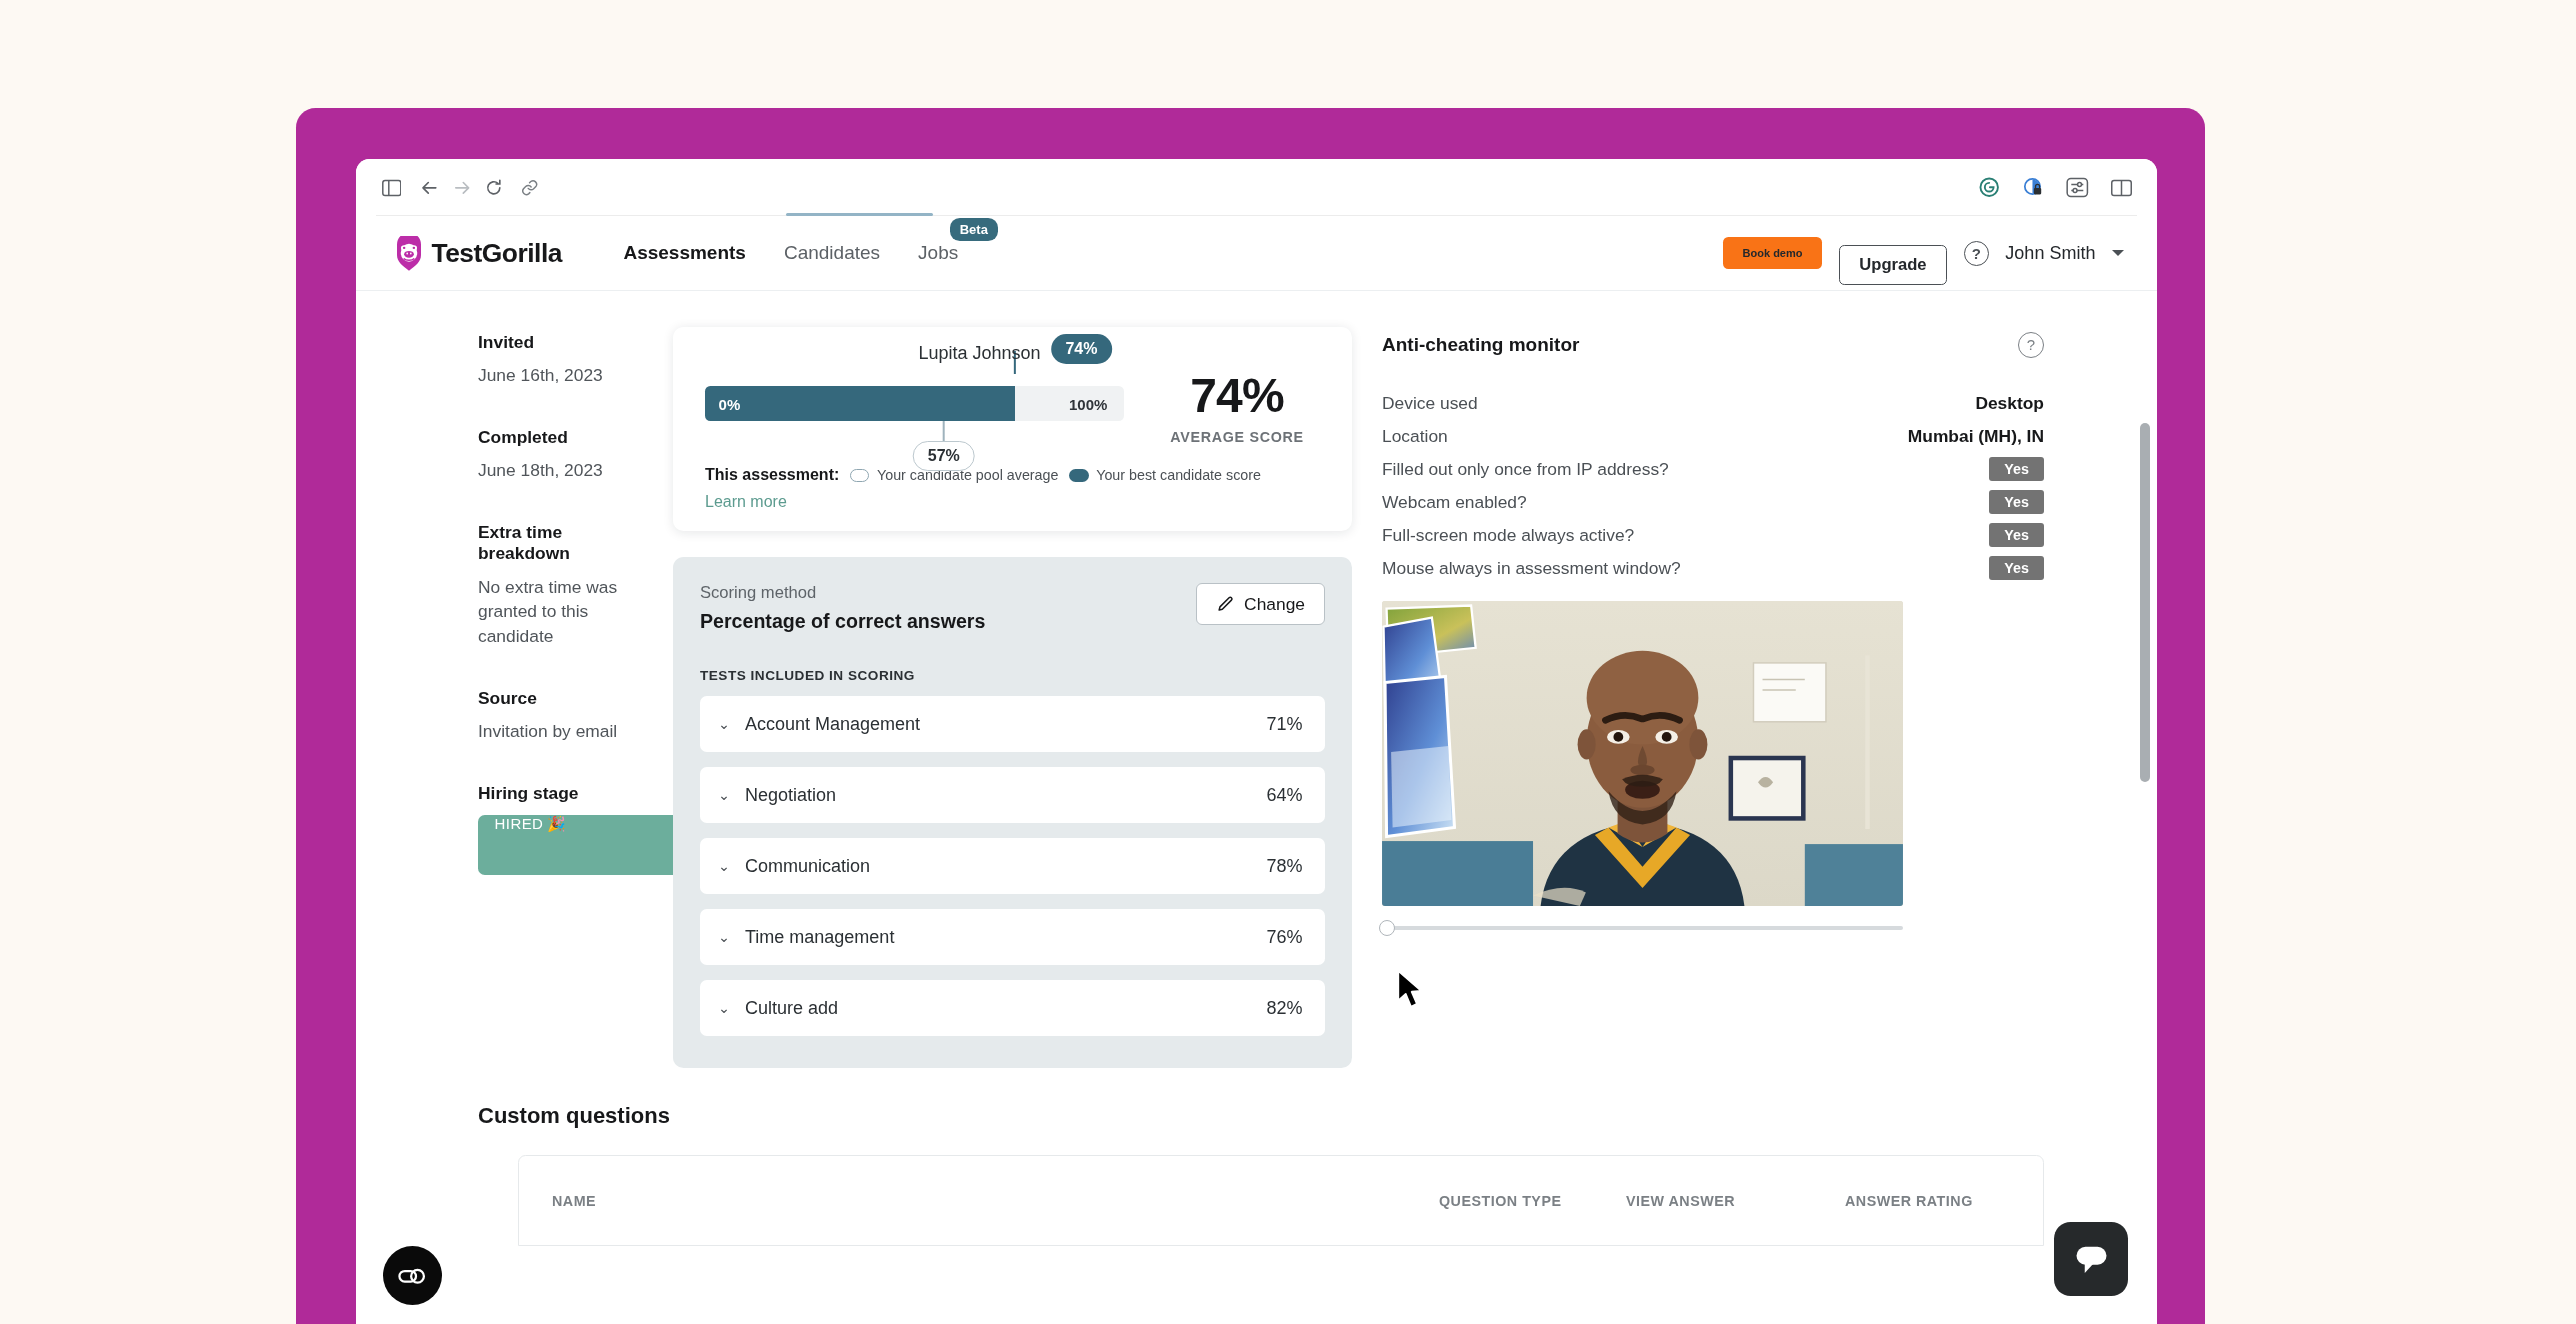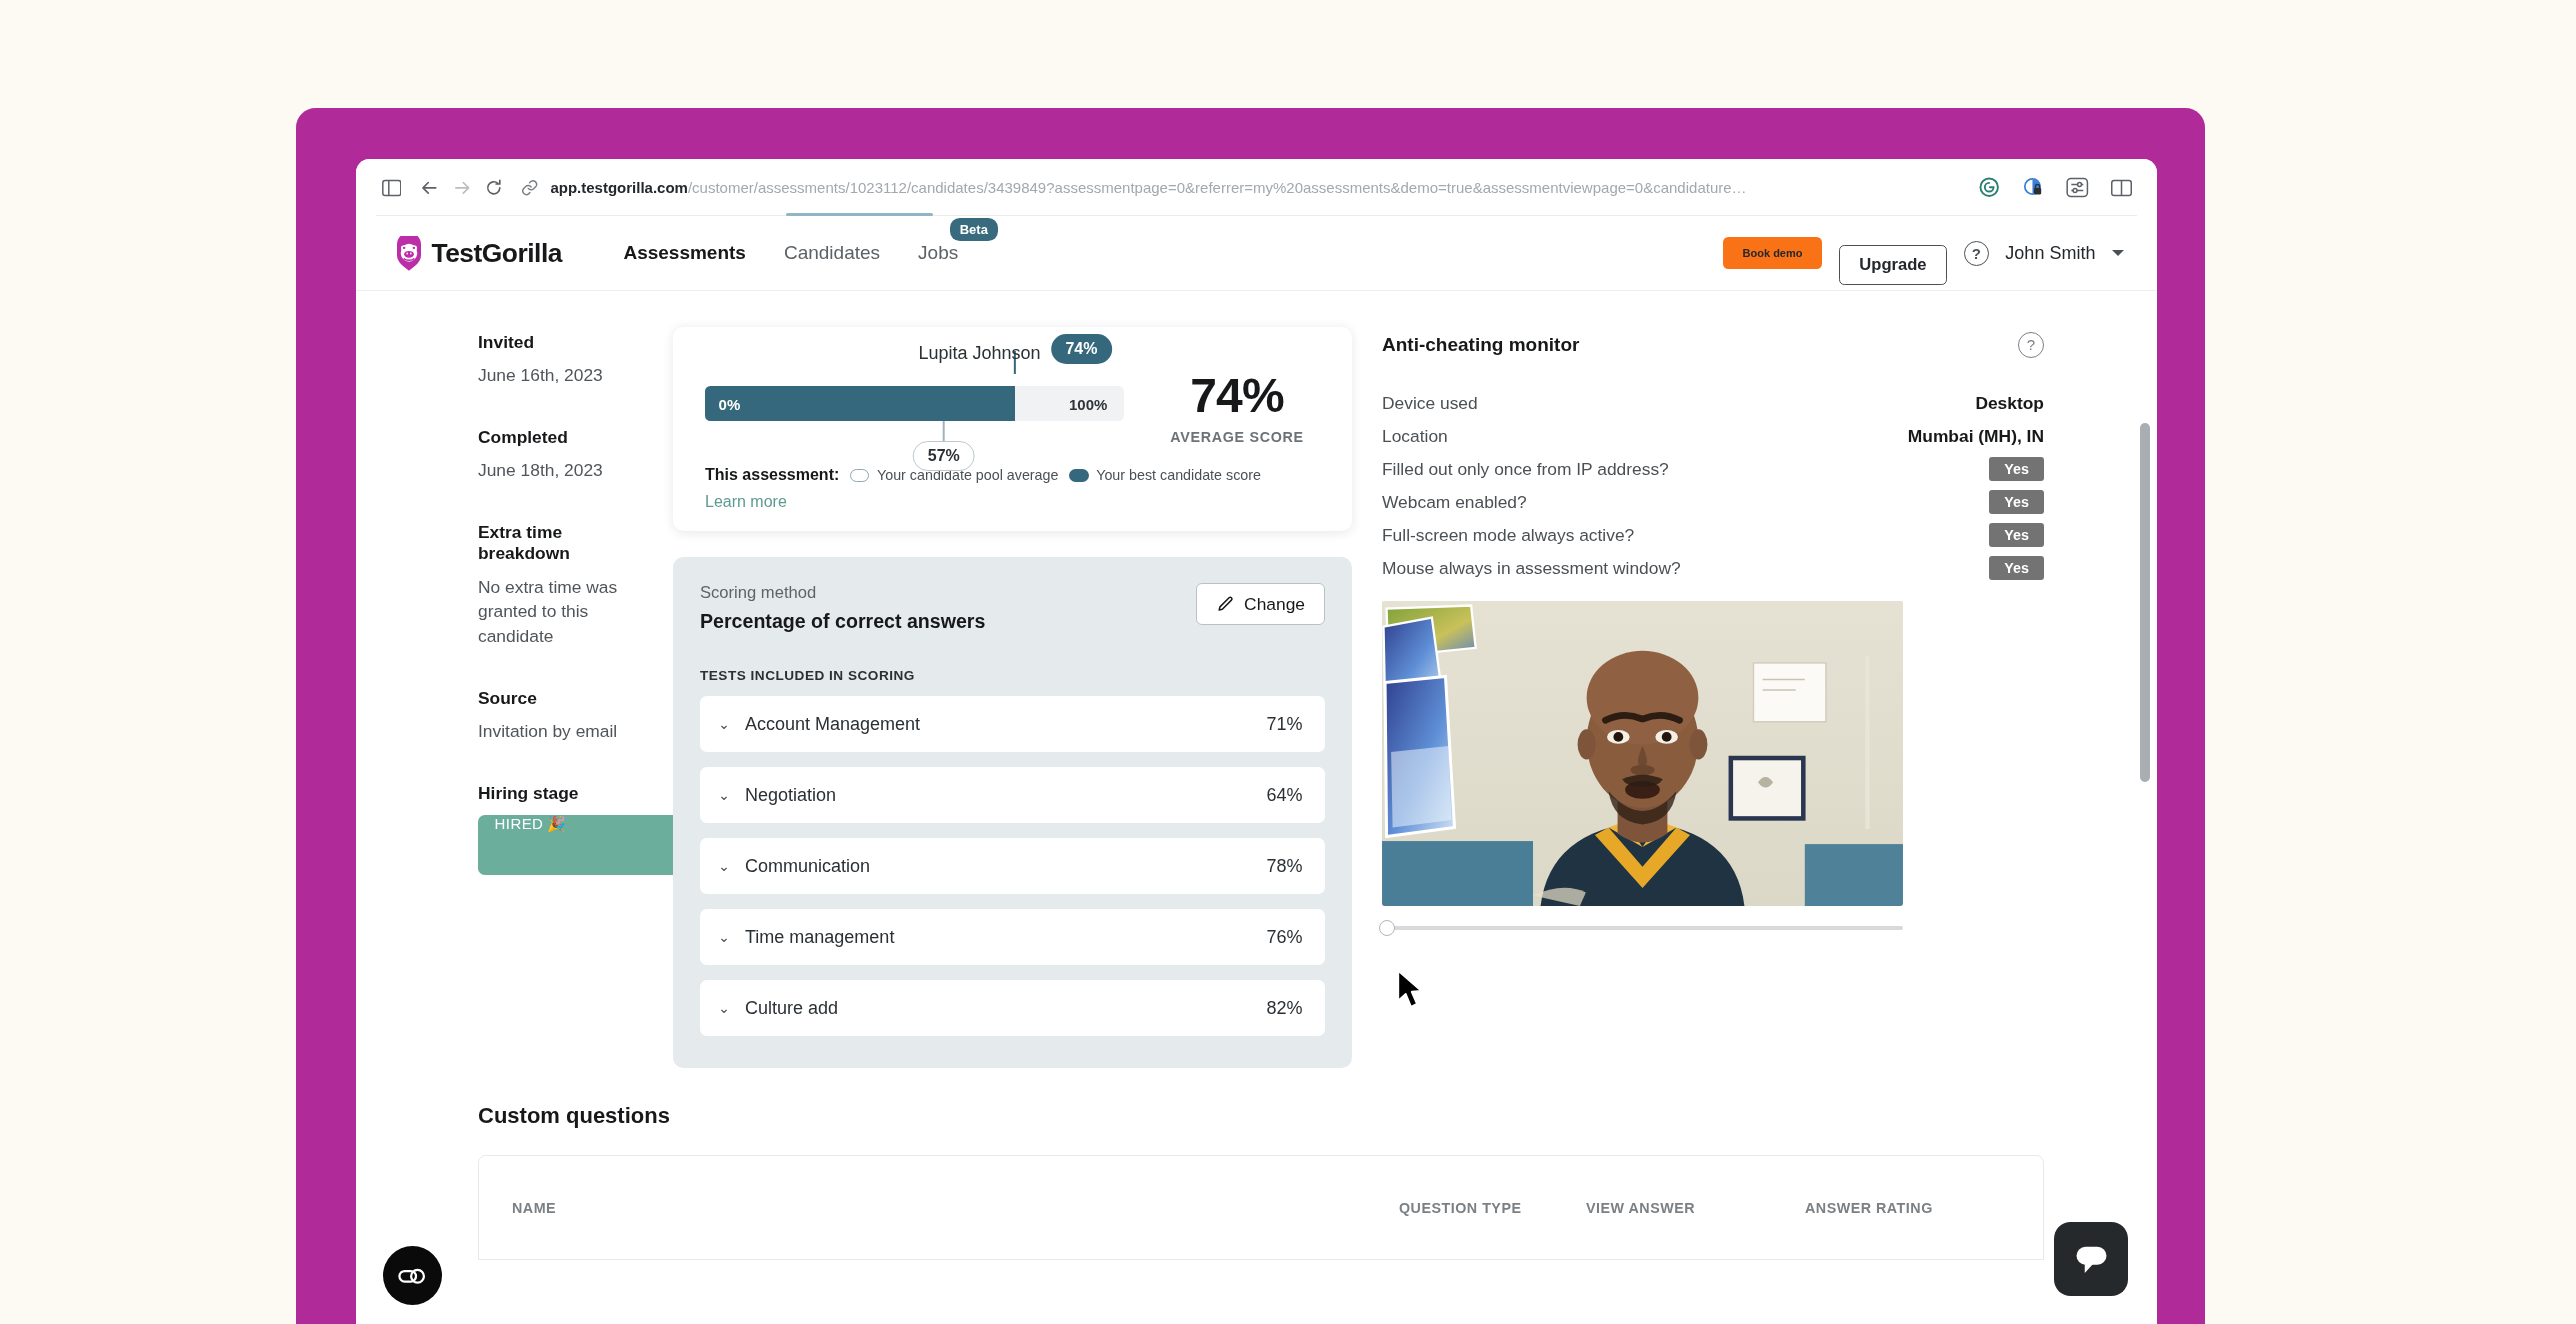--- a/index.html
+++ b/index.html
@@ -284,23 +284,24 @@
   }
 
   
   .cq-wrap { position: absolute; left: 122px; top: 812px; right: 113px; }
   .cq-title { font-size: 22px; font-weight: 700; color: #17181a; }
   .cq-table {
     margin-top: 26px;
     border: 0.8px solid #e6e9eb;
     border-radius: 7.5px 7.5px 0 0;
     background: #ffffff;
-    height: 105px;
+    height: 91px;
     display: flex; align-items: center;
     padding: 0 33px;
+    margin-left: 40px;
   }
   .cq-th {
     font-size: 14.3px; font-weight: 600; color: #7b8085; letter-spacing: 0.5px;
   }
   .cq-th.c1 { width: 887px; }
   .cq-th.c2 { width: 187px; }
   .cq-th.c3 { width: 219px; }
 
   
   .widget-left {
@@ -362,21 +363,20 @@
       </svg>
     </div>
 
     <div class="url-wrap">
       <div class="tb-ico" style="width:19.6px;">
         <svg width="17.4" height="17.4" viewBox="0 0 24 24" fill="none" stroke="#7b8085" stroke-width="2" stroke-linecap="round">
           <path d="M10 13a5 5 0 0 0 7.5.5l3-3a5 5 0 0 0-7-7l-1.7 1.7"></path>
           <path d="M14 11a5 5 0 0 0-7.5-.5l-3 3a5 5 0 0 0 7 7l1.7-1.7"></path>
         </svg>
       </div>
-      <div class="url-text"><b>app.testgorilla.com</b><span>/customer/assessments/1023112/candidates/3439849?assessmentpage=0&amp;referrer=my%20assessments&amp;demo=true&amp;assessmentviewpage=0&amp;candidature…</span></div>
     </div>
 
     <div class="tb-right">
       <div class="tb-ico">
         <svg width="20.4" height="20.4" viewBox="0 0 28 28">
           <circle cx="14" cy="14" r="12" fill="none" stroke="#2a7f74" stroke-width="2.6"></circle>
           <path d="M14 8a6 6 0 1 0 6 6h-5" fill="none" stroke="#2a7f74" stroke-width="2.6" stroke-linecap="round"></path>
         </svg>
       </div>
       <div class="tb-ico">

